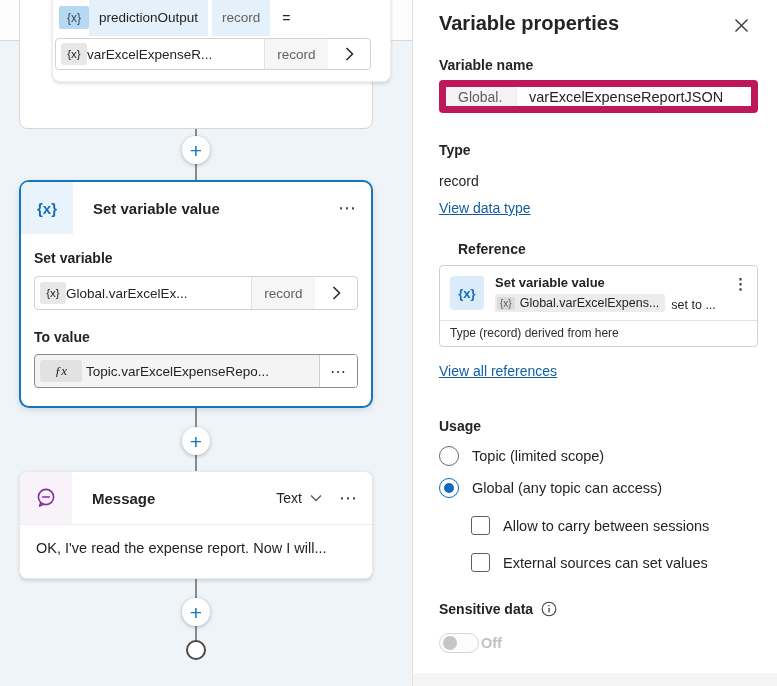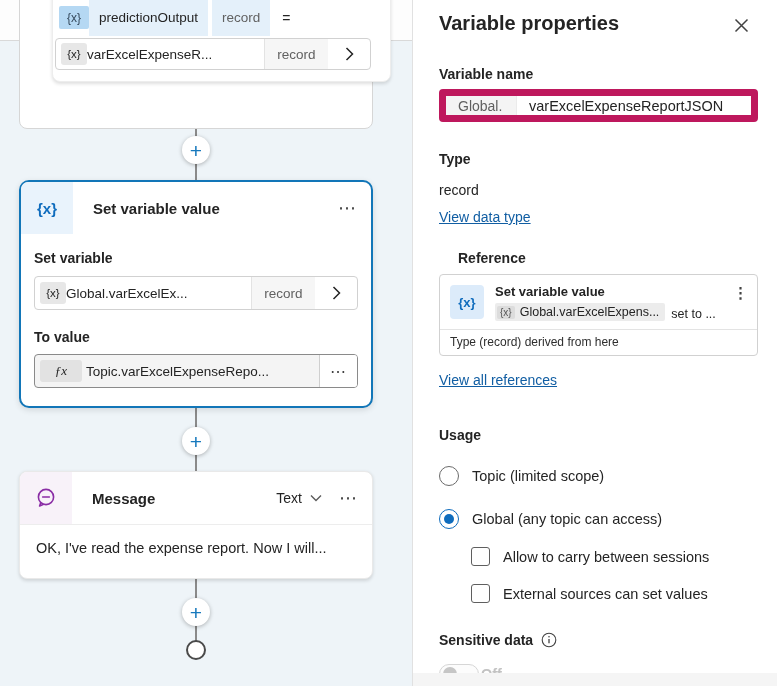--- a/index.html
+++ b/index.html
@@ -137,21 +137,21 @@
     padding: 0 19px 0 26px;
   }
   .panel-footer { position: absolute; left: 0; bottom: 0; width: 100%; height: 13px; background: #f5f5f5; }
   .panel-title { margin-top: 12px; font-size: 20px; font-weight: 700; }
   .close-btn {
     position: absolute; top: 15px; right: 26px; width: 20px; height: 20px;
     display: flex; align-items: center; justify-content: center; cursor: pointer;
     background: none; border: none;
   }
   .sec-label { font-size: 14px; font-weight: 700; }
-  .lbl-name { margin-top: 31px; }
+  .lbl-name { margin-top: 22px; }
   .name-input-row {
     margin-top: 7px; height: 33px; display: flex; align-items: stretch;
     border: 7px solid #be185d; border-radius: 4px; overflow: hidden; background: #fff;
   }
   .name-prefix {
     width: 71px; background: #f4f4f4; color: #5f5f5f; font-size: 14px;
     display: flex; align-items: center; padding-left: 12px; border-right: 1px solid #ebebeb; flex: none;
   }
   .name-value {
     flex: 1; border: none; outline: none; padding: 0 0 0 12px; font-size: 14.5px;
@@ -182,21 +182,21 @@
     padding: 1px 3px; margin-right: 5px;
   }
   .ref-suffix { font-size: 12.5px; white-space: nowrap; }
   .dots-v {
     position: absolute; top: 10px; right: 9px; color: #424242; font-size: 15px;
     font-weight: 700; line-height: 1; cursor: pointer; user-select: none;
   }
   .ref-footer { border-top: 1px solid #e3e3e3; padding: 5px 10px 6px 10px; font-size: 12px; color: #2e2e2e; }
   .link-all { margin-top: 16px; }
   .lbl-usage { margin-top: 38px; }
-  .radio-row { margin-top: 23px; display: flex; align-items: center; gap: 13px; cursor: pointer; }
+  .radio-row { margin-top: 12px; display: flex; align-items: center; gap: 13px; cursor: pointer; }
   .radio {
     width: 20px; height: 20px; border: 1.6px solid #6b6b6b; border-radius: 50%; background: #fff; flex: none;
     display: flex; align-items: center; justify-content: center;
   }
   .radio.selected { border-color: #0f6cbd; }
   .radio.selected::after { content: ""; width: 10px; height: 10px; border-radius: 50%; background: #0f6cbd; }
   .opt-label { font-size: 14.5px; }
   .check-row { margin-top: 18px; margin-left: 32px; display: flex; align-items: center; gap: 13px; cursor: pointer; }
   .checkbox { width: 19px; height: 19px; border: 1.2px solid #5f5f5f; border-radius: 3px; background: #fff; flex: none; }
   .lbl-sensitive-row { margin-top: 29px; display: flex; align-items: center; gap: 8px; }

